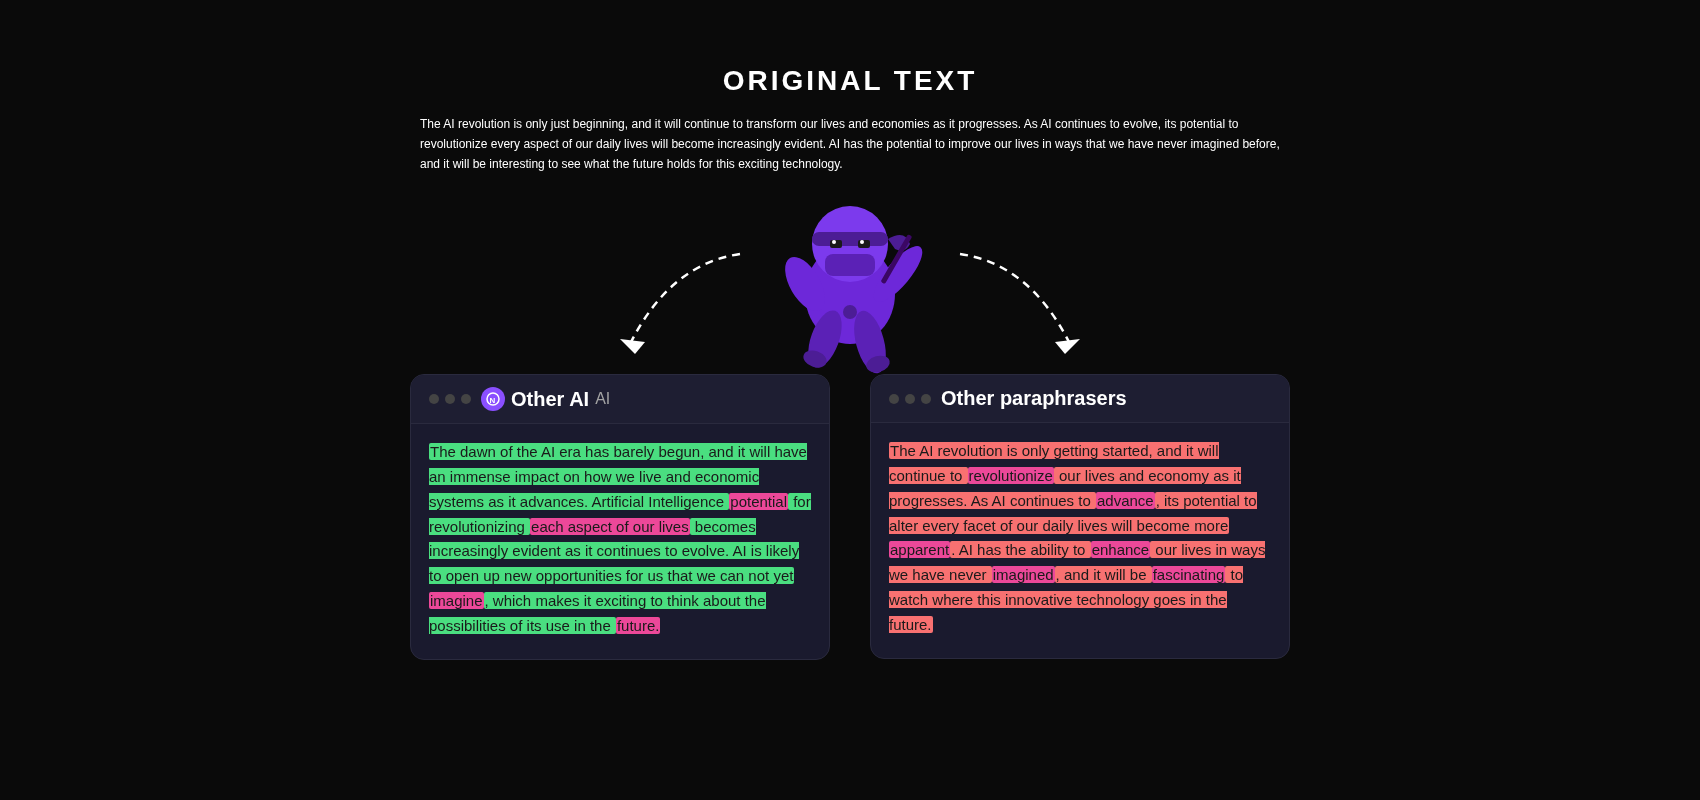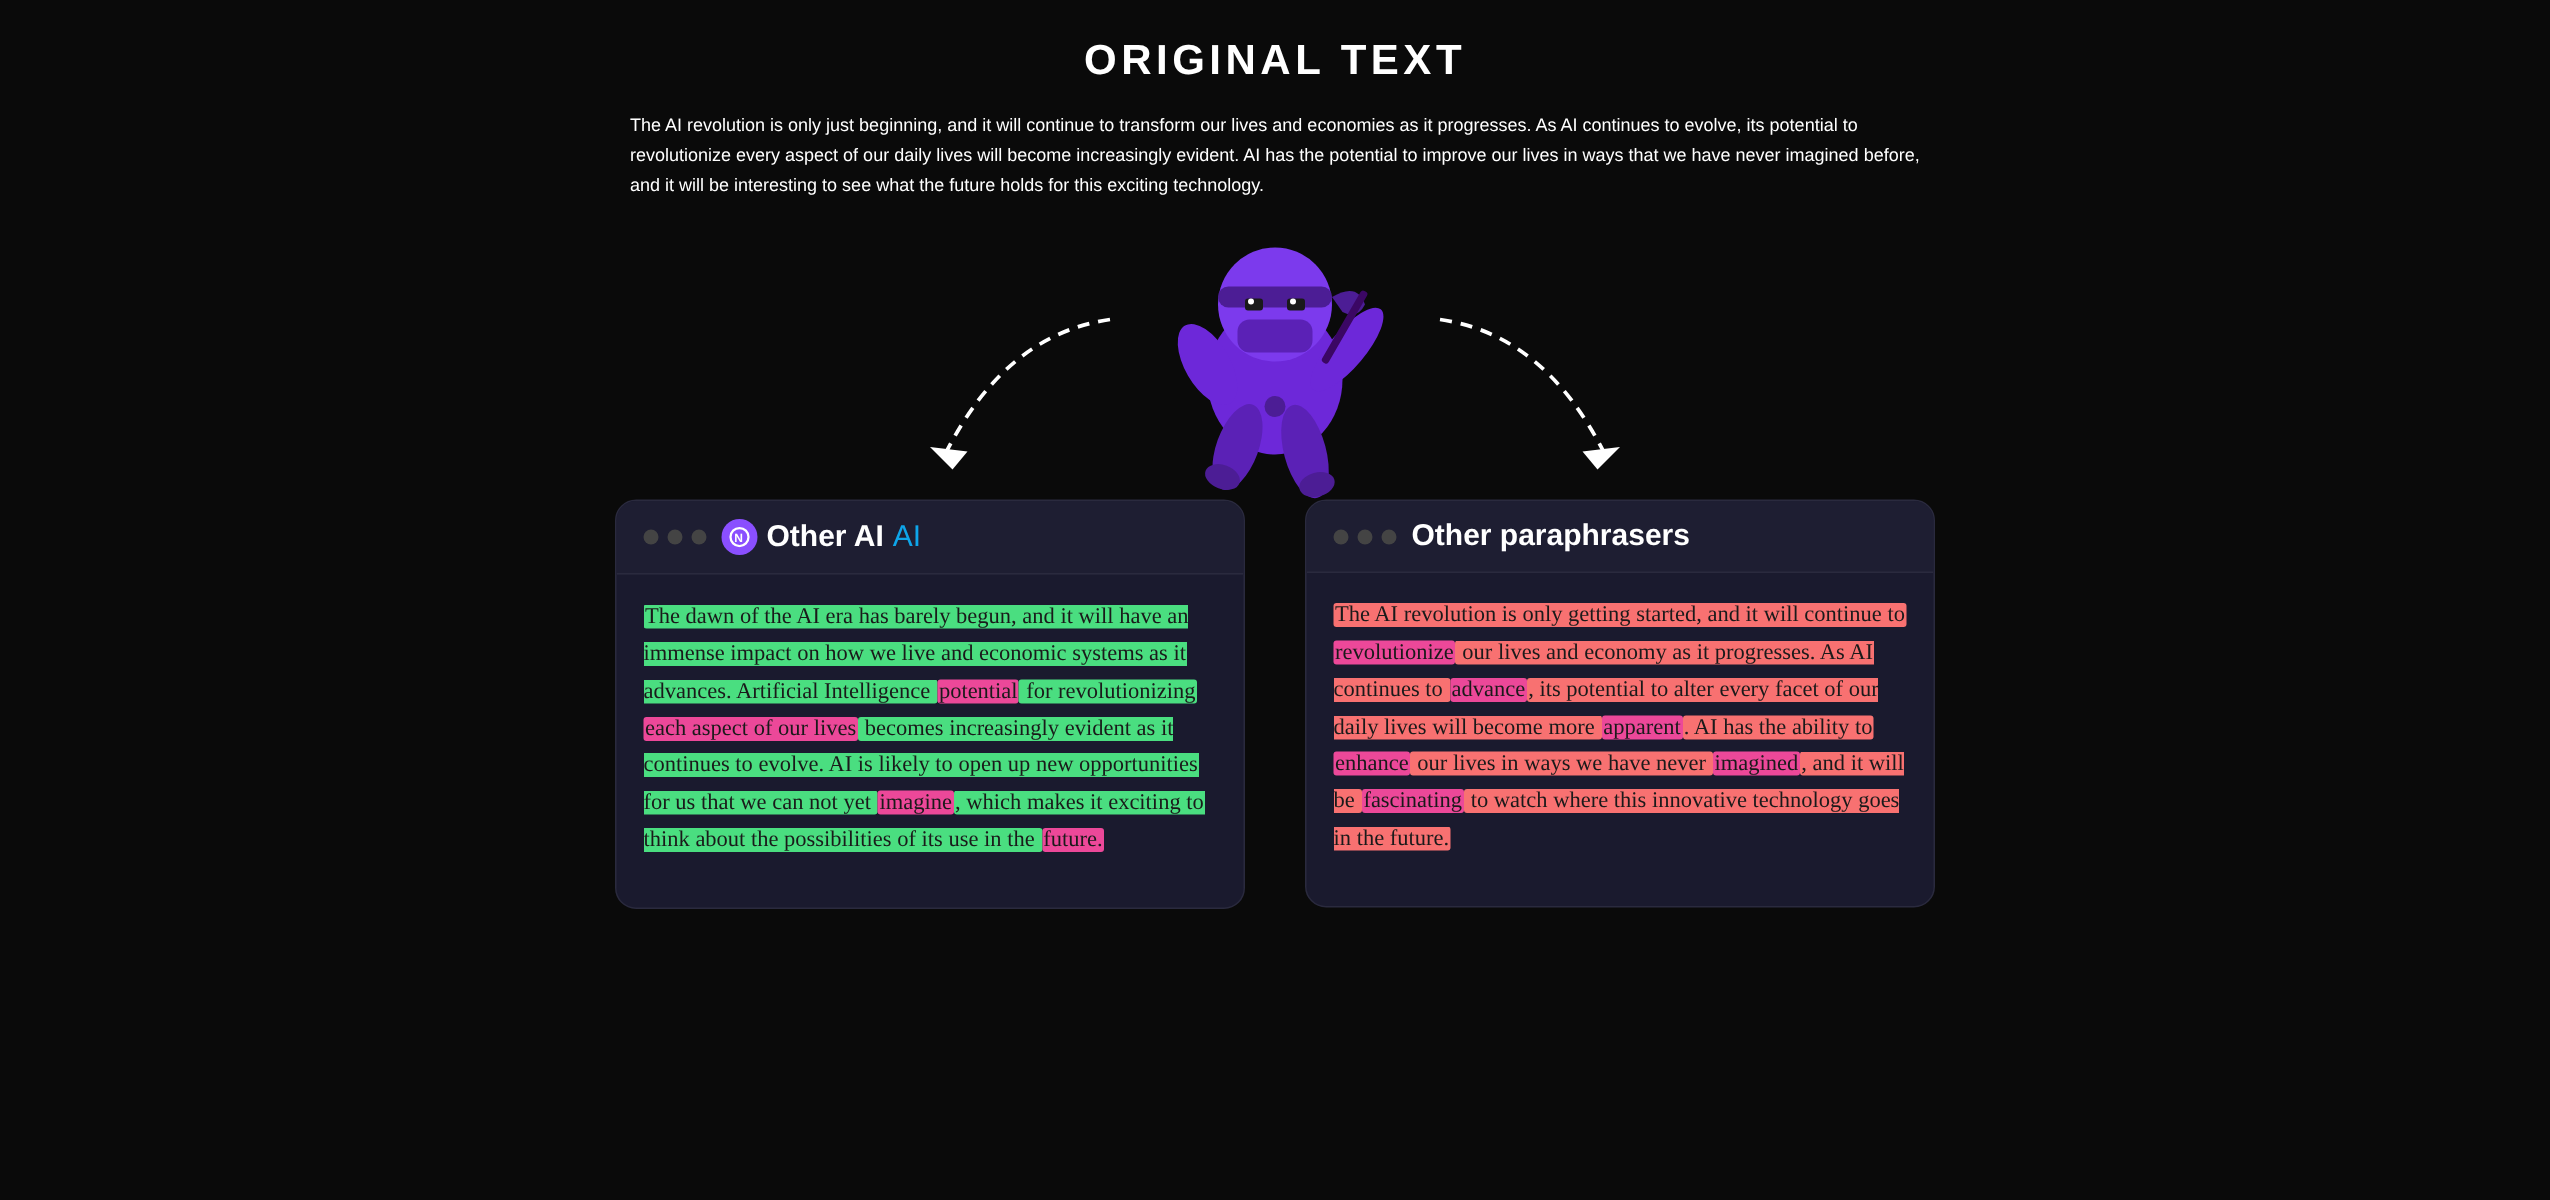--- a/index.html
+++ b/index.html
@@ -19,22 +19,23 @@
       height: 800px;
       display: flex;
       flex-direction: column;
       align-items: center;
       position: relative;
     }
 
     
     .original-text-section {
       text-align: center;
-      padding-top: 24px;
+      padding-top: 46px;
       width: 860px;
+      margin-top: 19px;
     }
 
     .original-text-title {
       font-size: 28px;
       font-weight: 900;
       letter-spacing: 3px;
       color: #ffffff;
       margin-bottom: 18px;
     }
 
@@ -138,25 +139,24 @@
       border-radius: 50%;
       display: inline-flex;
       align-items: center;
       justify-content: center;
       font-size: 12px;
       font-weight: 900;
       color: white;
     }
 
     .panel-body {
-      padding: 16px 18px 32px;
+      padding: 16px 18px 21px;
       font-size: 15px;
       line-height: 1.65;
       color: #1a1a1a;
-      font-family: Liberation Serif, serif;
     }
 
     
     .hl-green {
       background-color: #4ade80;
       border-radius: 2px;
       padding: 0 1px;
     }
     .hl-yellow {
       background-color: #ec4899;
@@ -244,21 +244,21 @@
             <div class="dot"></div>
           </div>
           <div class="panel-title">
             <span class="netus-logo">
               <svg width="14" height="14" viewBox="0 0 14 14" fill="white" xmlns="http://www.w3.org/2000/svg">
                 <circle cx="7" cy="7" r="6" fill="none" stroke="white" stroke-width="1.5"></circle>
                 <text x="3.5" y="10.5" font-size="8" font-weight="bold" fill="white">N</text>
               </svg>
             </span>
             <span>Other AI</span>
-            <span style="color:#0ea5e9; font-size:20px; font-weight:400;">AI</span>
+            <span style="color:#a3a3a3; font-size:16px; font-weight:400;">AI</span>
           </div>
         </div>
         <div class="panel-body">
           <span class="hl-green">The dawn of the AI era has barely begun, and it will have an immense impact on how we live and economic systems as it advances. Artificial Intelligence </span><span class="hl-yellow">potential</span><span class="hl-green"> for revolutionizing </span><span class="hl-yellow">each aspect of our lives</span><span class="hl-green"> becomes increasingly evident as it continues to evolve. AI is likely to open up new opportunities for us that we can not yet </span><span class="hl-yellow">imagine</span><span class="hl-green">, which makes it exciting to think about the possibilities of its use in the </span><span class="hl-yellow">future.</span>
         </div>
       </div>
 
       <div class="panel">
         <div class="panel-header">
           <div class="panel-dots">

